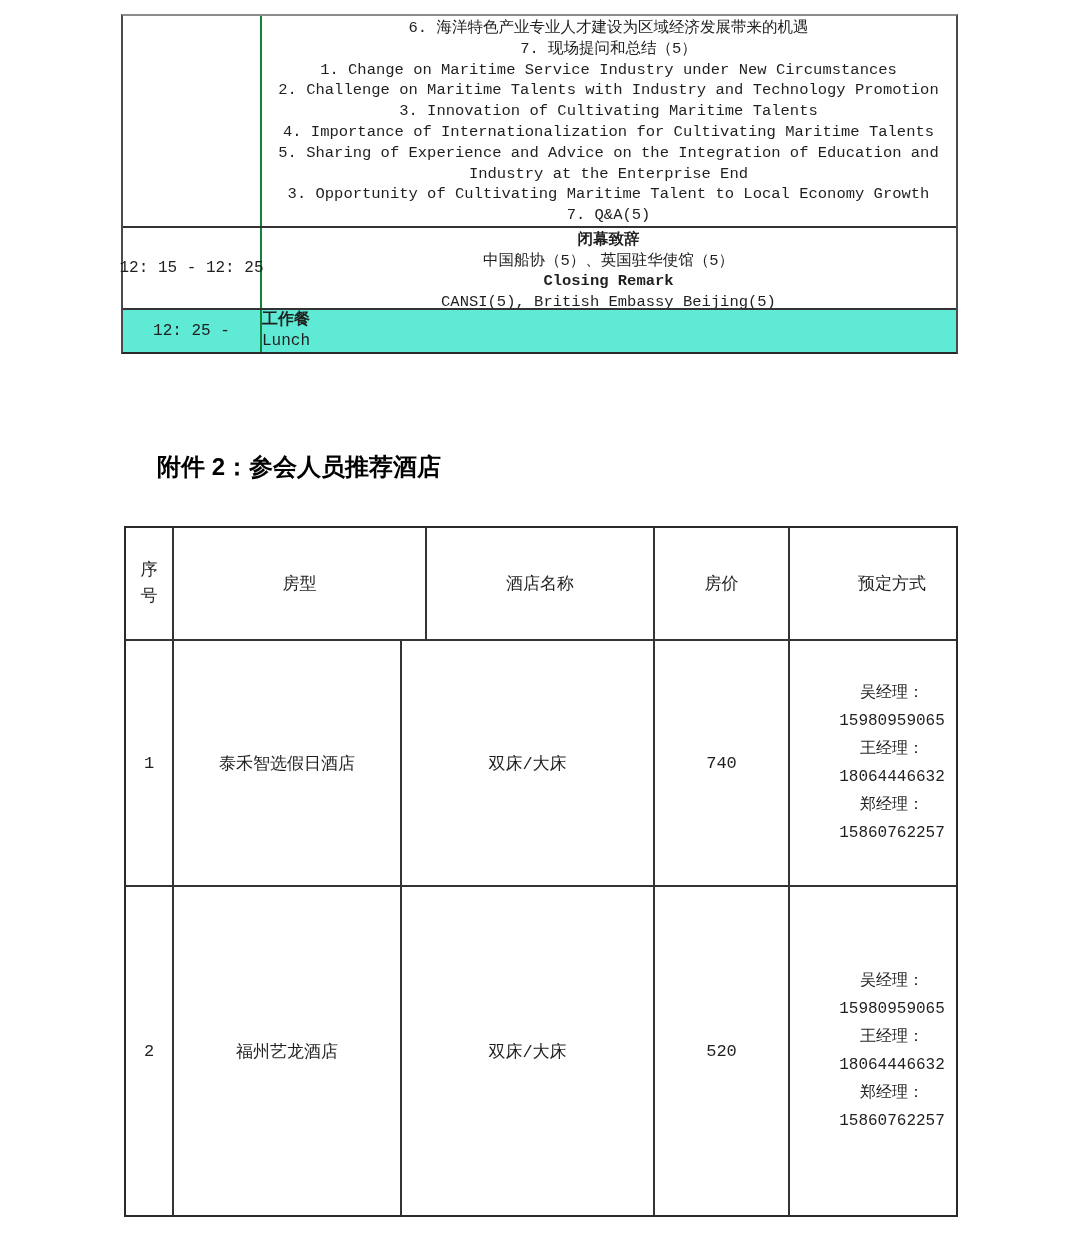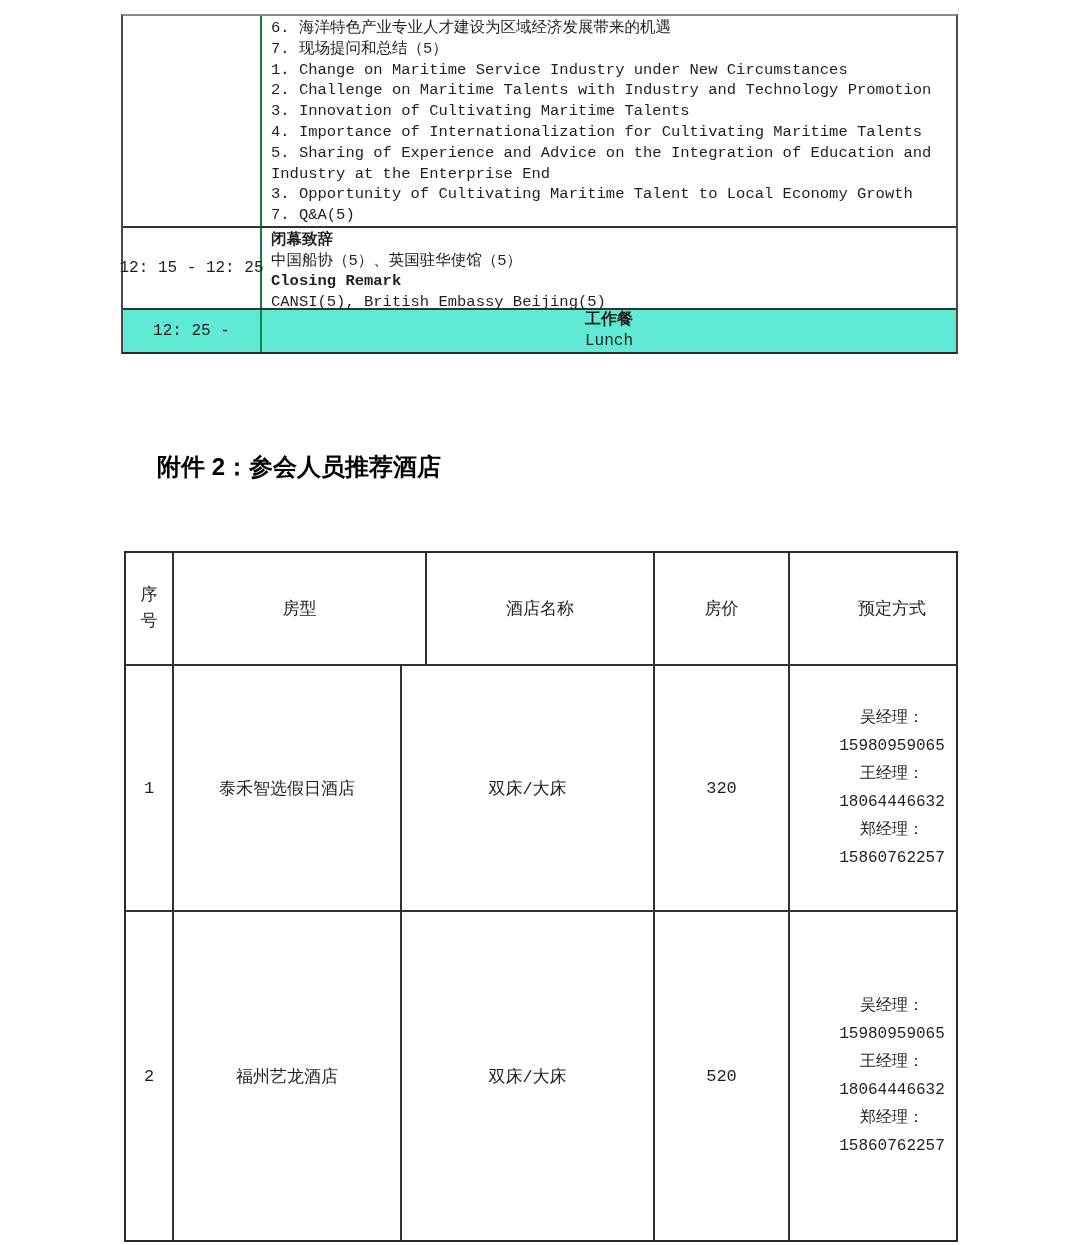--- a/index.html
+++ b/index.html
@@ -25,42 +25,42 @@
   .sched-row + .sched-row { border-top:2px solid #333333; }
   .row-agenda  { height:210px; }
   .row-closing { height:82px; }
   .row-lunch   { height:44px; background:#5eead4; }
   .time-cell {
     width:139px; flex:0 0 139px; box-sizing:border-box;
     border-right:2px solid #15803d;
     display:flex; align-items:center; justify-content:center;
     font-size:16px; white-space:nowrap;
   }
-  .content-cell { flex:1; padding:2px 10px 0 9px; overflow:hidden; }
+  .content-cell { flex:1; padding:2px 10px 0 9px; overflow:hidden;text-align:center; }
   .sched-line { font-size:15.5px; line-height:20.8px; white-space:nowrap; }
   .row-closing .sched-line { line-height:20.5px; }
   .bold { font-weight:bold; }
   .lunch-cell {
     flex:1; display:flex; flex-direction:column;
-    align-items:center; justify-content:center; text-align:center;
+    align-items:flex-start; justify-content:center; text-align:center;
   }
   .lunch-line { font-size:16px; line-height:21px; }
 
   
   .attachment-heading {
     position:absolute; left:157px; top:451px;
     font-family:"Liberation Sans","DejaVu Sans",sans-serif;
     font-weight:bold; font-size:24px; color:#000000;
     white-space:nowrap;
     text-align:center;
   }
 
   
   .hotel-table {
-    position:absolute; left:124px; top:551px; width:834px;
+    position:absolute; left:124px; top:526px; width:834px;
     box-sizing:border-box;
     border:2px solid #2a2a2a;
   }
   .h-row { display:flex; box-sizing:border-box; }
   .h-row + .h-row { border-top:2px solid #333333; }
   .h-row-header { height:111px; }
   .h-row-1 { height:246px; }
   .h-row-2 { height:330px; }
   .h-cell {
     box-sizing:border-box;
@@ -135,21 +135,21 @@
       <div class="h-cell col-room">房型</div>
       <div class="h-cell col-hotel">酒店名称</div>
       <div class="h-cell col-price">房价</div>
       <div class="h-cell col-book">预定方式</div>
     </div>
 
     <div class="h-row h-row-1">
       <div class="h-cell col-no">1</div>
       <div class="h-cell col-hotel">泰禾智选假日酒店</div>
       <div class="h-cell col-room">双床/大床</div>
-      <div class="h-cell col-price">320</div>
+      <div class="h-cell col-price">740</div>
       <div class="h-cell col-book">
         <div class="contact-line">吴经理：</div>
         <div class="contact-line">15980959065</div>
         <div class="contact-line">王经理：</div>
         <div class="contact-line">18064446632</div>
         <div class="contact-line">郑经理：</div>
         <div class="contact-line">15860762257</div>
       </div>
     </div>
 

